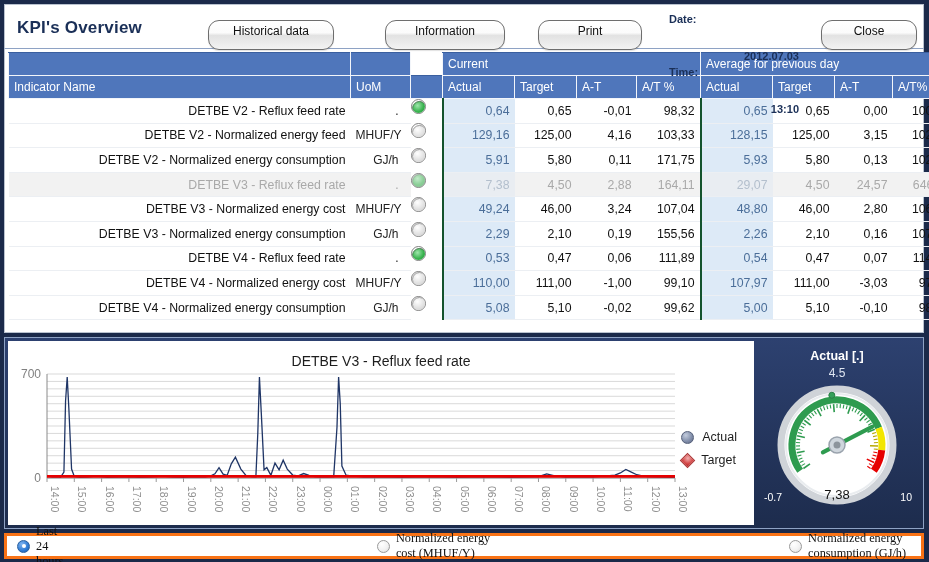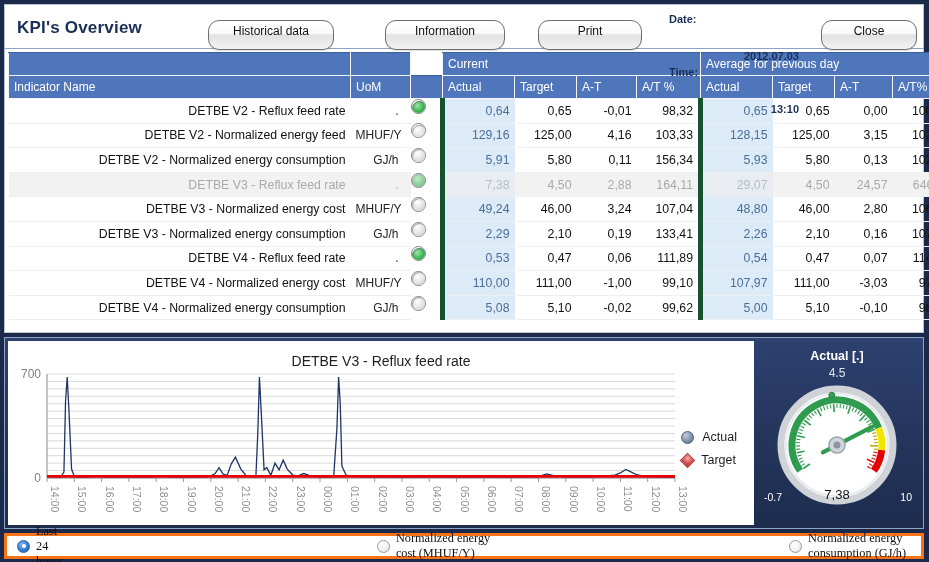--- a/index.html
+++ b/index.html
@@ -117,21 +117,21 @@
     background: radial-gradient(circle at 35% 28%, #9ee6ab 0%, #37b24d 48%, #1f8a37 100%);
     border-color: #4d7a55;
   }
   .led.grey {
     background: radial-gradient(circle at 35% 28%, #ffffff 0%, #e3e3e3 48%, #c2c2c2 100%);
     border-color: #9a9a9a;
   }
   tr.selected .led.green { opacity: .55; }
 
   
-  td.grp-start, th.grp-start { border-left: 5px solid #14532d; }
+  td.grp-start, th.grp-start { border-left: 2px solid #14532d; }
 
   
   .lower {
     margin-top: 4px;
     height: 192px;
     display: flex;
     background: linear-gradient(to bottom,#2d4170 0%,#24355c 55%,#1d2c4d 100%);
     border: 1px solid #8ea2c4;
     padding: 3px;
   }
@@ -307,21 +307,21 @@
             <td class="num">3,15</td>
             <td class="num">102,52</td>
           </tr>
           <tr>
             <td class="name">DETBE V2 - Normalized energy consumption</td>
             <td class="uom">GJ/h</td>
             <td class="led"><span class="led grey"></span></td>
             <td class="num actual grp-start">5,91</td>
             <td class="num">5,80</td>
             <td class="num">0,11</td>
-            <td class="num">156,34</td>
+            <td class="num">171,75</td>
             <td class="num actual grp-start">5,93</td>
             <td class="num">5,80</td>
             <td class="num">0,13</td>
             <td class="num">102,31</td>
           </tr>
           <tr class="selected">
             <td class="name">DETBE V3 - Reflux feed rate</td>
             <td class="uom">.</td>
             <td class="led"><span class="led green"></span></td>
             <td class="num actual grp-start">7,38</td>
@@ -346,21 +346,21 @@
             <td class="num">2,80</td>
             <td class="num">106,08</td>
           </tr>
           <tr>
             <td class="name">DETBE V3 - Normalized energy consumption</td>
             <td class="uom">GJ/h</td>
             <td class="led"><span class="led grey"></span></td>
             <td class="num actual grp-start">2,29</td>
             <td class="num">2,10</td>
             <td class="num">0,19</td>
-            <td class="num">133,41</td>
+            <td class="num">155,56</td>
             <td class="num actual grp-start">2,26</td>
             <td class="num">2,10</td>
             <td class="num">0,16</td>
             <td class="num">107,56</td>
           </tr>
           <tr>
             <td class="name">DETBE V4 - Reflux feed rate</td>
             <td class="uom">.</td>
             <td class="led"><span class="led green"></span></td>
             <td class="num actual grp-start">0,53</td>

